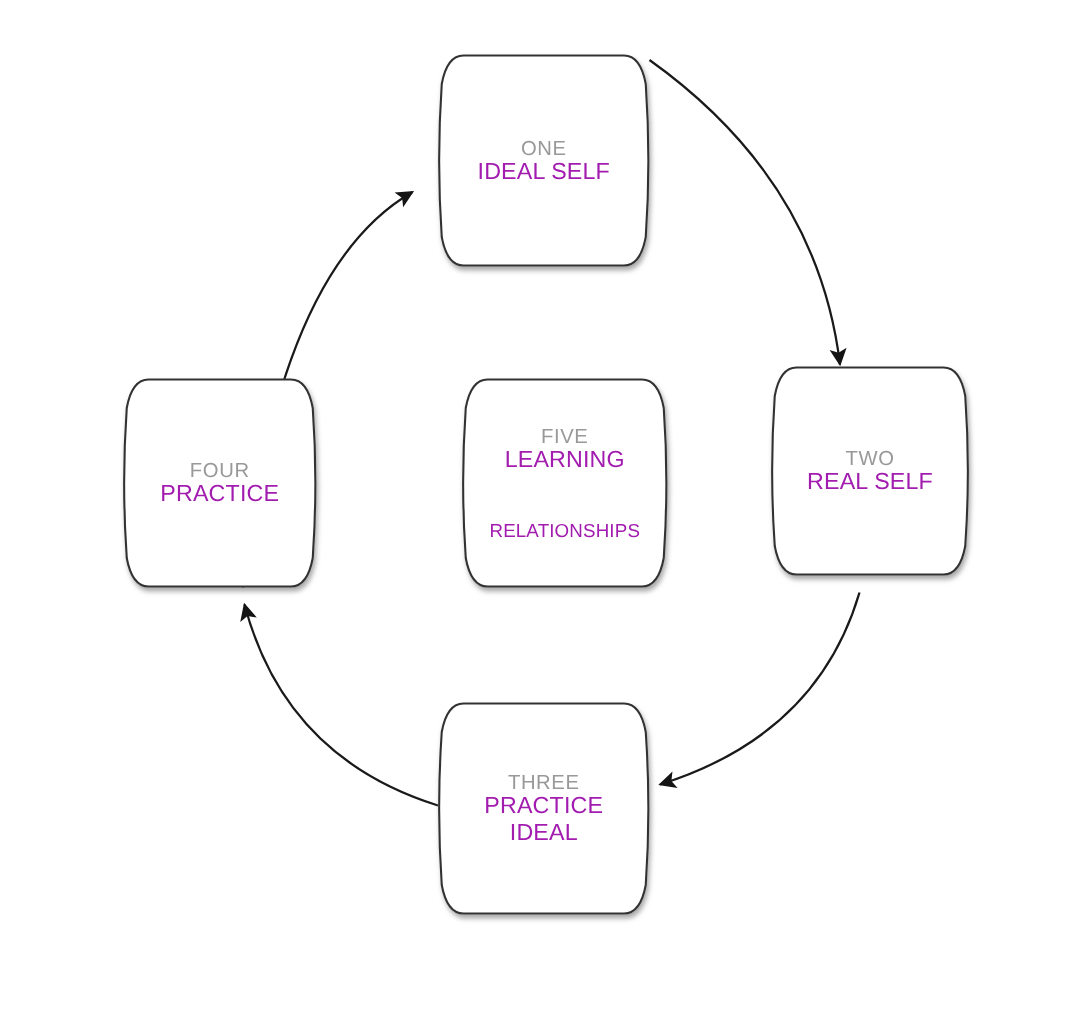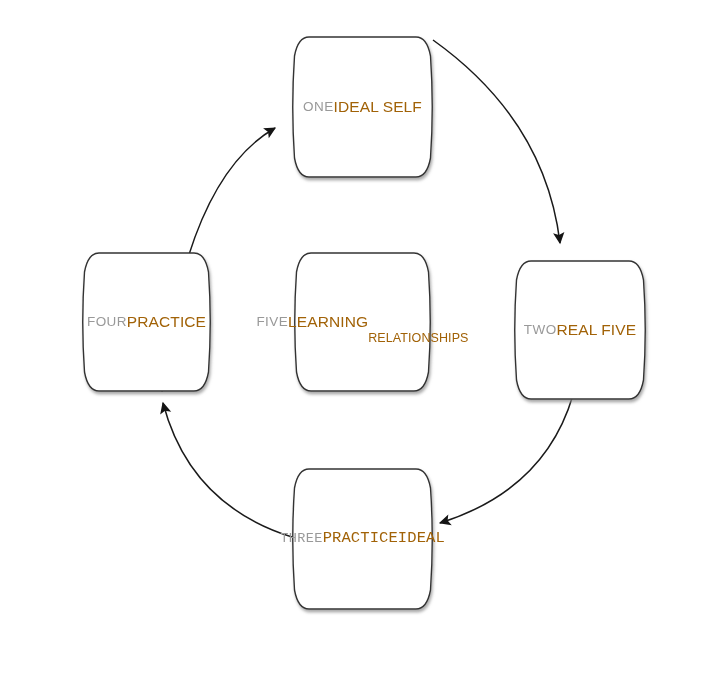--- a/index.html
+++ b/index.html
@@ -40,34 +40,35 @@
     height: 100%;
     overflow: visible;
   }
   .node-label {
     position: absolute;
     left: 0;
     top: 0;
     width: 100%;
     height: 100%;
     display: flex;
+    flex-direction: column;
     align-items: center;
     justify-content: center;
     text-align: right;
     line-height: 1.12;
     pointer-events: none;
   }
   .label-ordinal {
     color: #999999;
     font-size: 13.5px;
     letter-spacing: 0.4px;
     font-weight: 400;
   }
   .label-title {
-    color: #a16207;
+    color: #a21caf;
     font-size: 15.5px;
     letter-spacing: 0.1px;
     font-weight: 400;
   }
   .label-title.small {
     font-size: 12.5px;
     letter-spacing: 0.1px;
     margin-top: 32px;
   }
 </style>
@@ -99,32 +100,32 @@
     <svg class="node-shape" viewBox="0 0 143 146">
       <path d="M 18 3 L 125 3 Q 136 3 139.5 22 Q 143 73 139.5 124 Q 136 143 125 143
                L 18 143 Q 7 143 3.5 124 Q 0 73 3.5 22 Q 7 3 18 3 Z" fill="#ffffff" stroke="#333333" stroke-width="1.4" filter="url(#boxshadow)"></path>
     </svg>
     <div class="node-label">
       <div class="label-ordinal">ONE</div>
       <div class="label-title">IDEAL SELF</div>
     </div>
   </div>
 
-  <div class="node" style="left:513px; top:258px; width:134px; height:144px;">
+  <div class="node" style="left:513px; top:242px; width:134px; height:144px;">
     <svg class="node-shape" viewBox="0 0 134 144">
       <path d="M 18 3 L 116 3 Q 127 3 130.5 22 Q 134 72 130.5 122 Q 127 141 116 141
                L 18 141 Q 7 141 3.5 122 Q 0 72 3.5 22 Q 7 3 18 3 Z" fill="#ffffff" stroke="#333333" stroke-width="1.4" filter="url(#boxshadow)"></path>
     </svg>
     <div class="node-label">
       <div class="label-ordinal">TWO</div>
-      <div class="label-title">REAL FIVE</div>
+      <div class="label-title">REAL SELF</div>
     </div>
   </div>
 
-  <div class="node" style="left:291px; top:466px; width:143px; height:146px;font-family:Liberation Mono, monospace;">
+  <div class="node" style="left:291px; top:466px; width:143px; height:146px;">
     <svg class="node-shape" viewBox="0 0 143 146">
       <path d="M 18 3 L 125 3 Q 136 3 139.5 22 Q 143 73 139.5 124 Q 136 143 125 143
                L 18 143 Q 7 143 3.5 124 Q 0 73 3.5 22 Q 7 3 18 3 Z" fill="#ffffff" stroke="#333333" stroke-width="1.4" filter="url(#boxshadow)"></path>
     </svg>
     <div class="node-label">
       <div class="label-ordinal">THREE</div>
       <div class="label-title">PRACTICE</div>
       <div class="label-title">IDEAL</div>
     </div>
   </div>
@@ -133,21 +134,21 @@
     <svg class="node-shape" viewBox="0 0 131 144">
       <path d="M 18 3 L 113 3 Q 124 3 127.5 22 Q 131 72 127.5 122 Q 124 141 113 141
                L 18 141 Q 7 141 3.5 122 Q 0 72 3.5 22 Q 7 3 18 3 Z" fill="#ffffff" stroke="#333333" stroke-width="1.4" filter="url(#boxshadow)"></path>
     </svg>
     <div class="node-label">
       <div class="label-ordinal">FOUR</div>
       <div class="label-title">PRACTICE</div>
     </div>
   </div>
 
-  <div class="node" style="left:293px; top:250px; width:139px; height:144px;">
+  <div class="node" style="left:307px; top:250px; width:139px; height:144px;">
     <svg class="node-shape" viewBox="0 0 139 144">
       <path d="M 18 3 L 121 3 Q 132 3 135.5 22 Q 139 72 135.5 122 Q 132 141 121 141
                L 18 141 Q 7 141 3.5 122 Q 0 72 3.5 22 Q 7 3 18 3 Z" fill="#ffffff" stroke="#333333" stroke-width="1.4" filter="url(#boxshadow)"></path>
     </svg>
     <div class="node-label">
       <div class="label-ordinal">FIVE</div>
       <div class="label-title">LEARNING</div>
       <div class="label-title small">RELATIONSHIPS</div>
     </div>
   </div>

